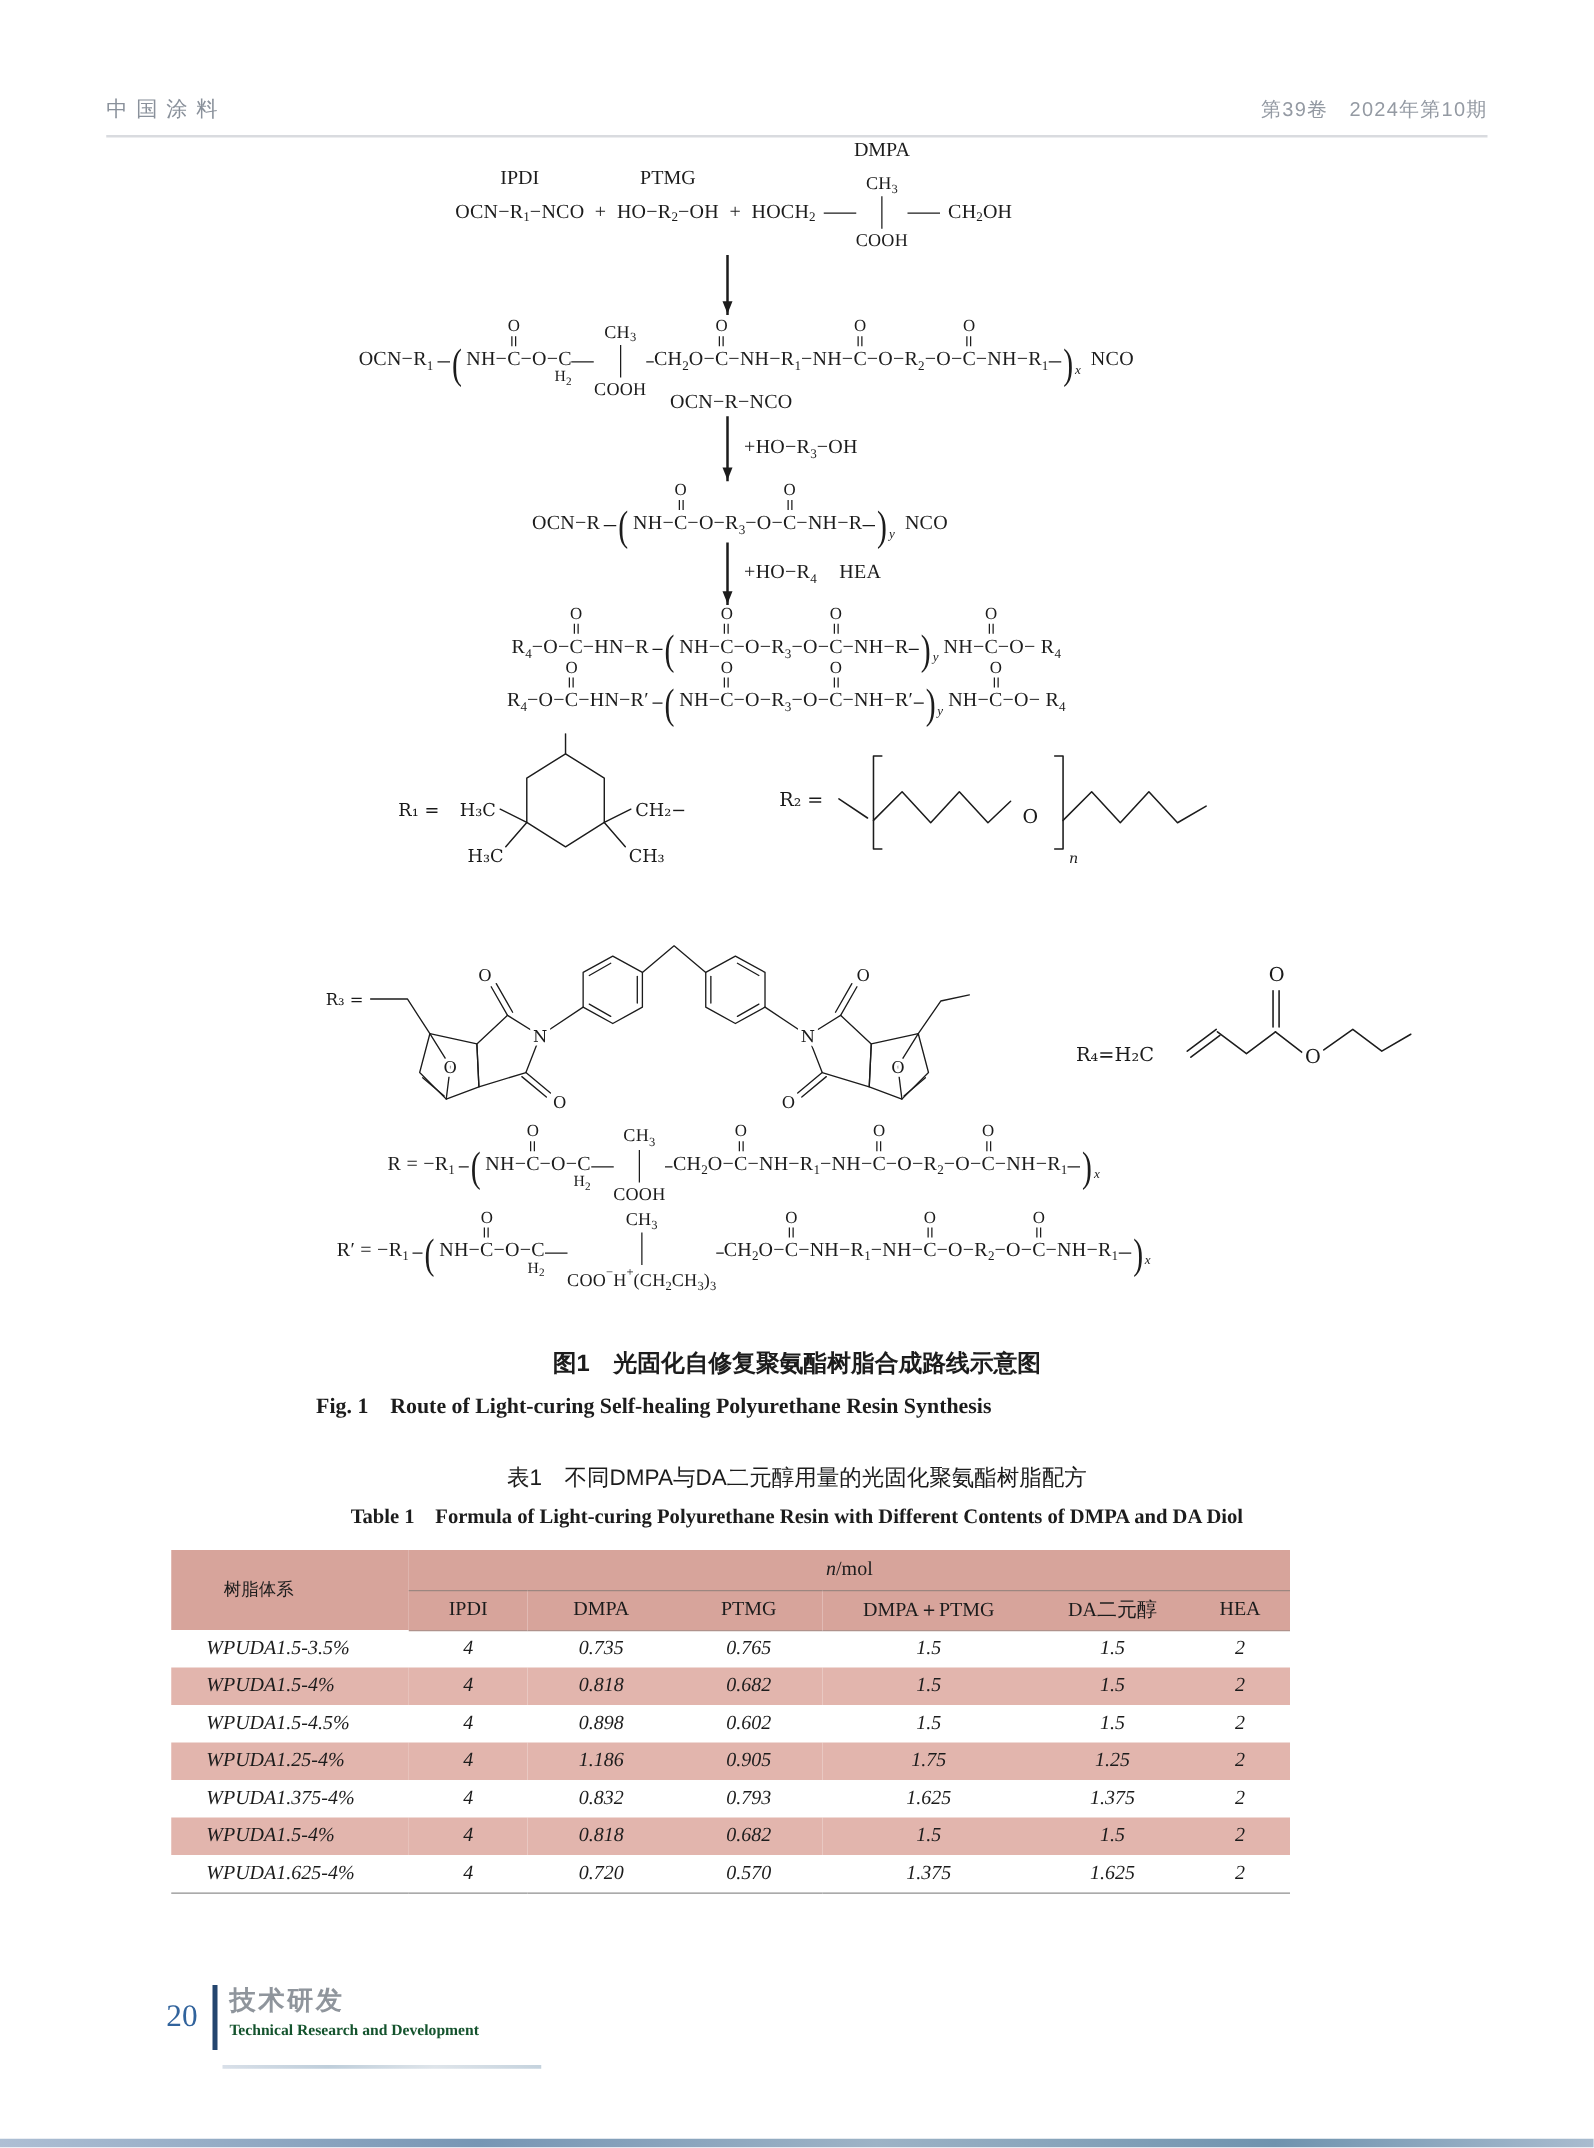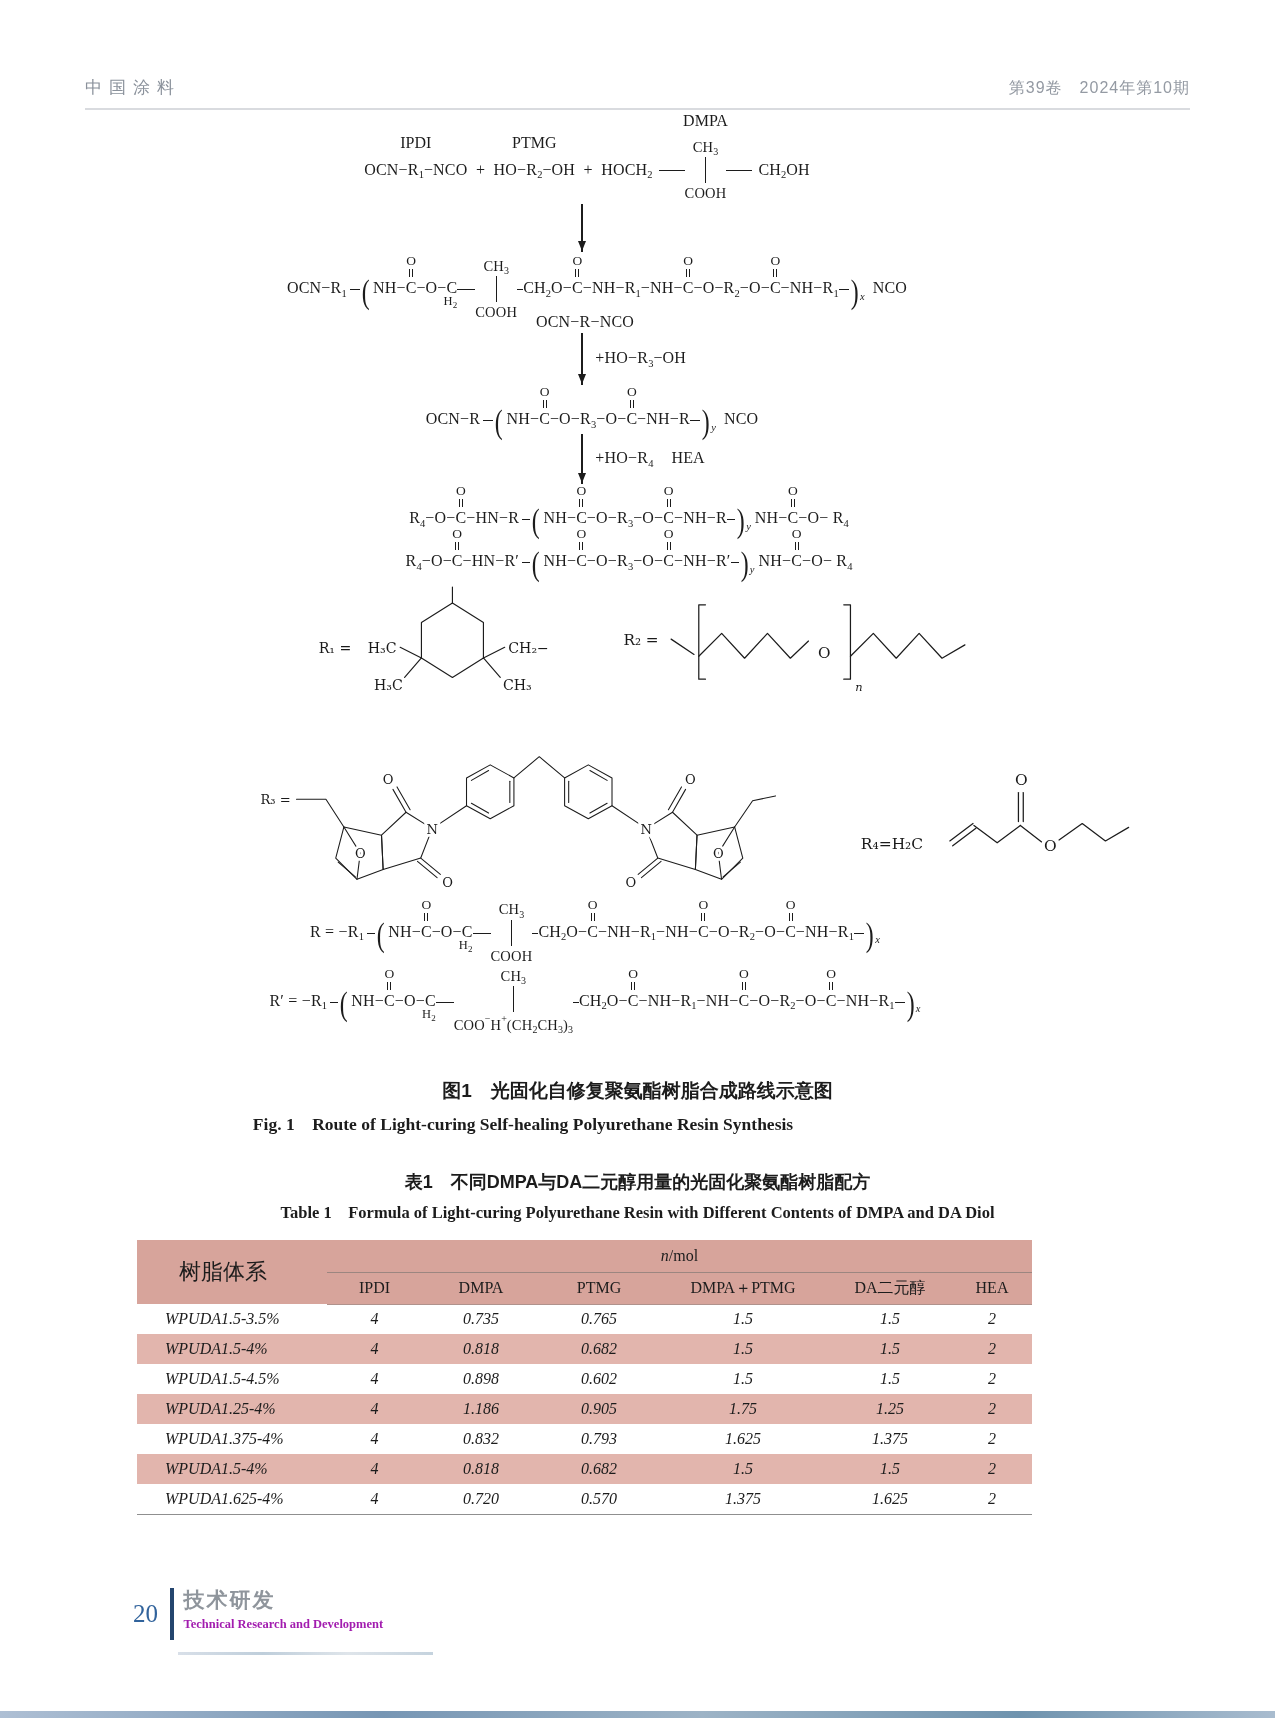--- a/index.html
+++ b/index.html
@@ -65,44 +65,44 @@
   svg text{font-family:"DejaVu Serif","DejaVu Sans",serif;font-size:16px;fill:#1a1a1a;}
   svg text.halo{paint-order:stroke;stroke:#fff;stroke-width:7px;}
   svg text.small-i{font-size:12px;font-style:italic;}
 
   
   .fig-cap-zh{position:absolute;top:1078px;left:0;width:1275px;text-align:center;
               font-family:"Liberation Sans","DejaVu Sans",sans-serif;font-weight:bold;font-size:19px;}
   .fig-cap-en{position:absolute;top:1112px;left:0;width:1046px;text-align:center;
               font-weight:bold;font-size:17.5px;}
   .tbl-title-zh{position:absolute;top:1170px;left:0;width:1275px;text-align:center;
-              font-family:"Liberation Sans","DejaVu Sans",sans-serif;font-weight:bold;font-size:18px;}
+              font-family:"Liberation Sans","DejaVu Sans",sans-serif;font-weight:normal;font-size:18px;}
   .tbl-title-en{position:absolute;top:1202px;left:0;width:1275px;text-align:center;
               font-weight:bold;font-size:16.5px;}
 
   
   .table-wrap{position:absolute;top:1240px;left:137px;width:895px;}
   table{width:100%;border-collapse:collapse;font-size:16px;}
   thead th{background:var(--header-pink);font-weight:normal;text-align:center;padding:0;}
   th.nmol{height:32px;border-bottom:1.3px solid #9c8680;}
-  th.side{vertical-align:middle;text-align:left;padding-left:42px;font-size:22px;}
+  th.side{vertical-align:middle;text-align:left;padding-left:42px;font-size:14px;}
   tr.subhead th{height:32px;border-bottom:1.2px solid #b0928c;font-size:16px;}
   .ital{font-style:italic;}
   tbody td{height:30px;text-align:center;padding:0;font-style:italic;}
   tbody td.name-cell{text-align:left;padding-left:28px;}
   tbody tr.stripe td{background:var(--stripe-pink);}
   table{border-bottom:1.4px solid #8f8f8f;}
 
   
   .footer{position:absolute;left:133px;top:1586px;display:flex;align-items:flex-start;}
   .page-num{font-size:25px;color:var(--accent-blue);margin-top:14px;}
   .vbar{width:3.5px;height:52px;background:var(--bar-navy);margin:2px 10px 0 12px;}
   .sec-zh{font-family:"Liberation Sans","DejaVu Sans",sans-serif;font-weight:bold;
           font-size:21px;color:#8f959c;letter-spacing:2px;}
-  .sec-en{font-weight:bold;font-size:12.5px;color:#a21caf;margin-top:3px;}
+  .sec-en{font-weight:bold;font-size:12.5px;color:#14532d;margin-top:3px;}
   .footer-strip{position:absolute;left:178px;top:1652px;width:255px;height:3px;opacity:.55;
           background:linear-gradient(90deg,#b9c6d6,#8aa6bd,#c4cfd9,#95aec2);}
   .bottom-bar{position:absolute;left:0;bottom:0;width:1275px;height:7px;
           background:linear-gradient(90deg,#aebfd4 0%,#7796b4 30%,#9db3c6 55%,#6f93ae 80%,#a9bccf 100%);}
 </style>
 </head>
 <body>
 
 <div class="page-head">
   <span class="journal-name">中国涂料</span>

